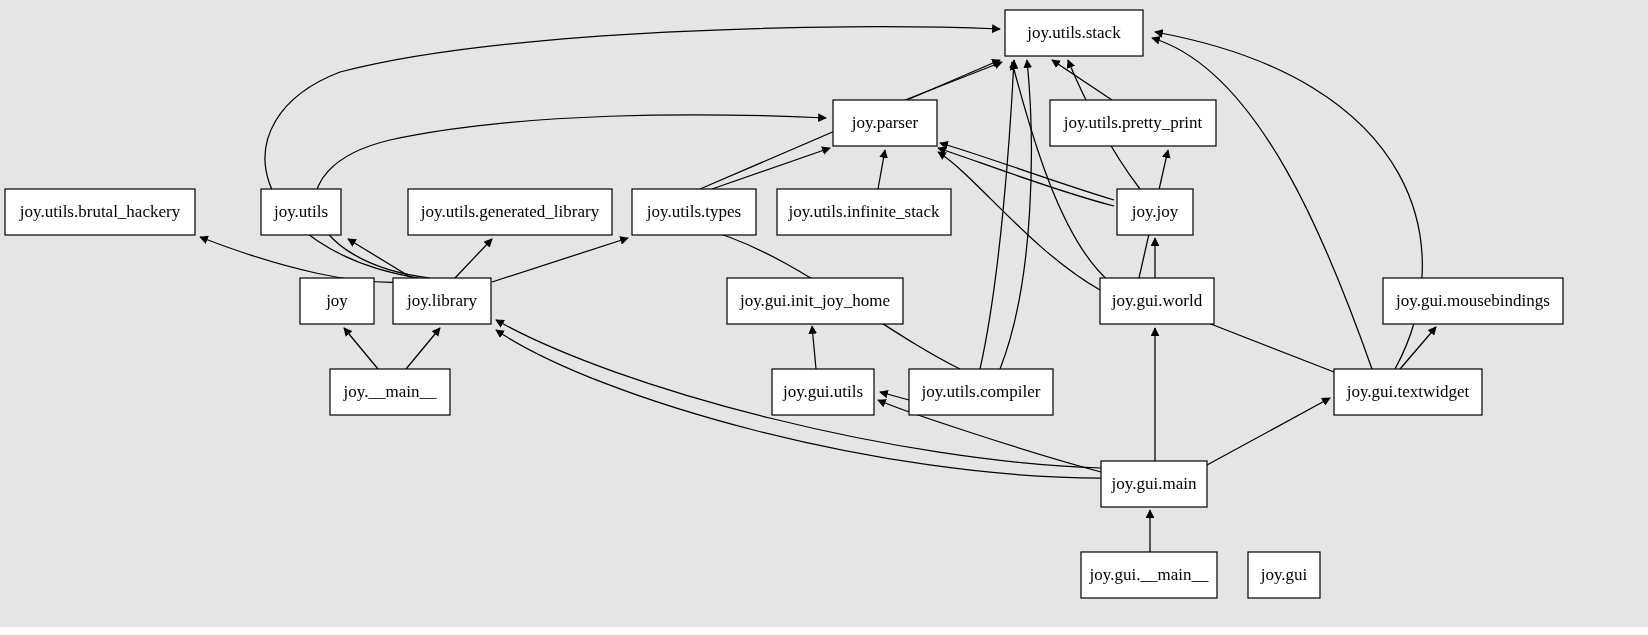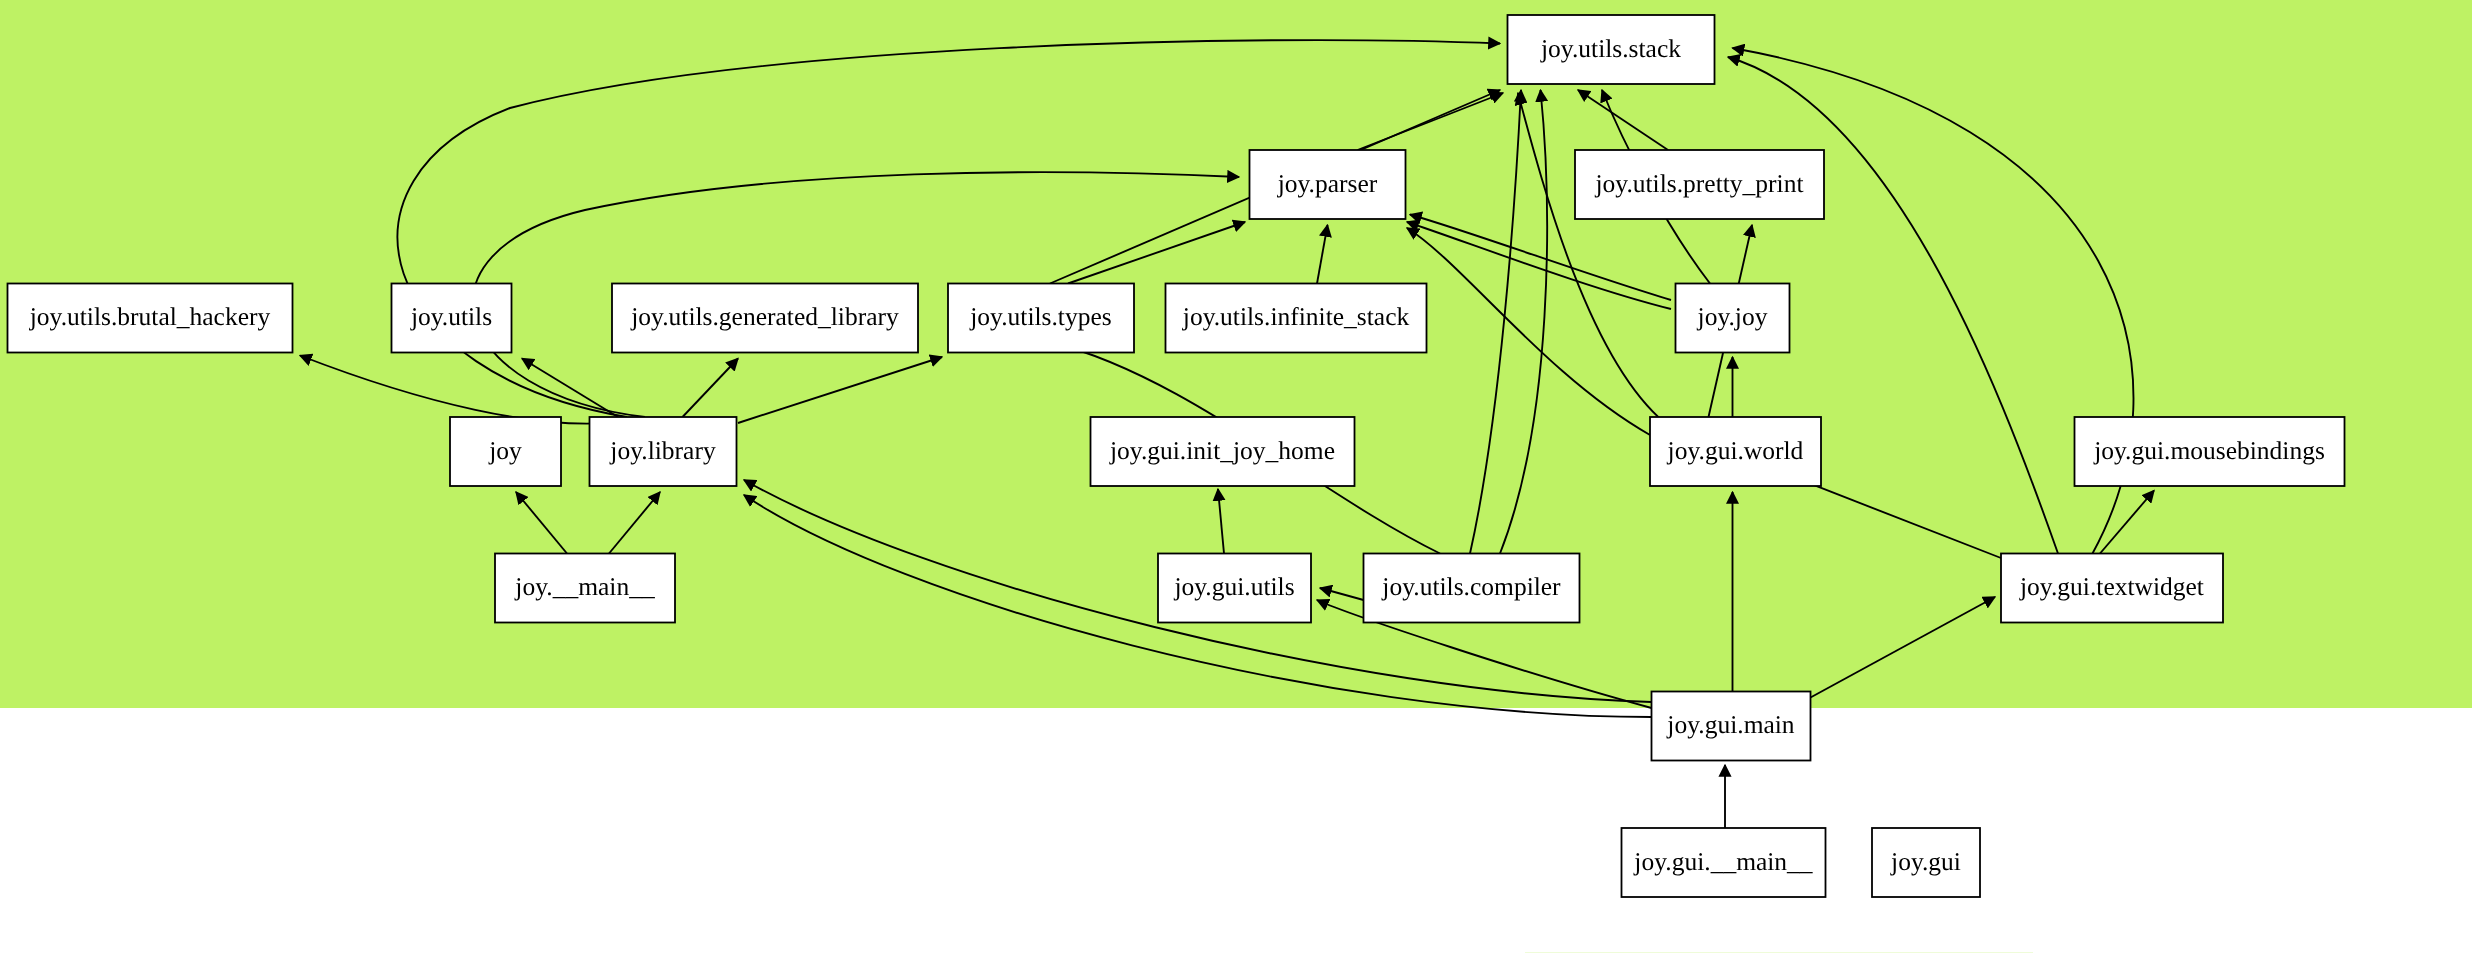--- a/index.html
+++ b/index.html
@@ -1,18 +1,18 @@
 <!DOCTYPE html>
 <html><head>
 <meta charset="utf-8">
 <style>
   html,body{margin:0;padding:0;background:#ffffff;}
   body{width:1648px;height:635px;overflow:hidden;
        font-family:"Liberation Serif","DejaVu Serif",serif;}
-  #graph{position:relative;width:1648px;height:472px;background:#bef264;}
+  #graph{position:relative;width:1648px;height:627px;background:#e5e5e5;}
   svg{position:absolute;left:0;top:0;width:1648px;height:635px;}
   .nodebox{fill:#ffffff;stroke:#000000;stroke-width:1.2;}
   .nodelabel{font-family:"Liberation Serif","DejaVu Serif",serif;
              font-size:17px;fill:#000000;text-anchor:middle;
              dominant-baseline:middle;}
   .edge{fill:none;stroke:#000000;stroke-width:1.25;}
 </style>
 </head>
 <body>
 

